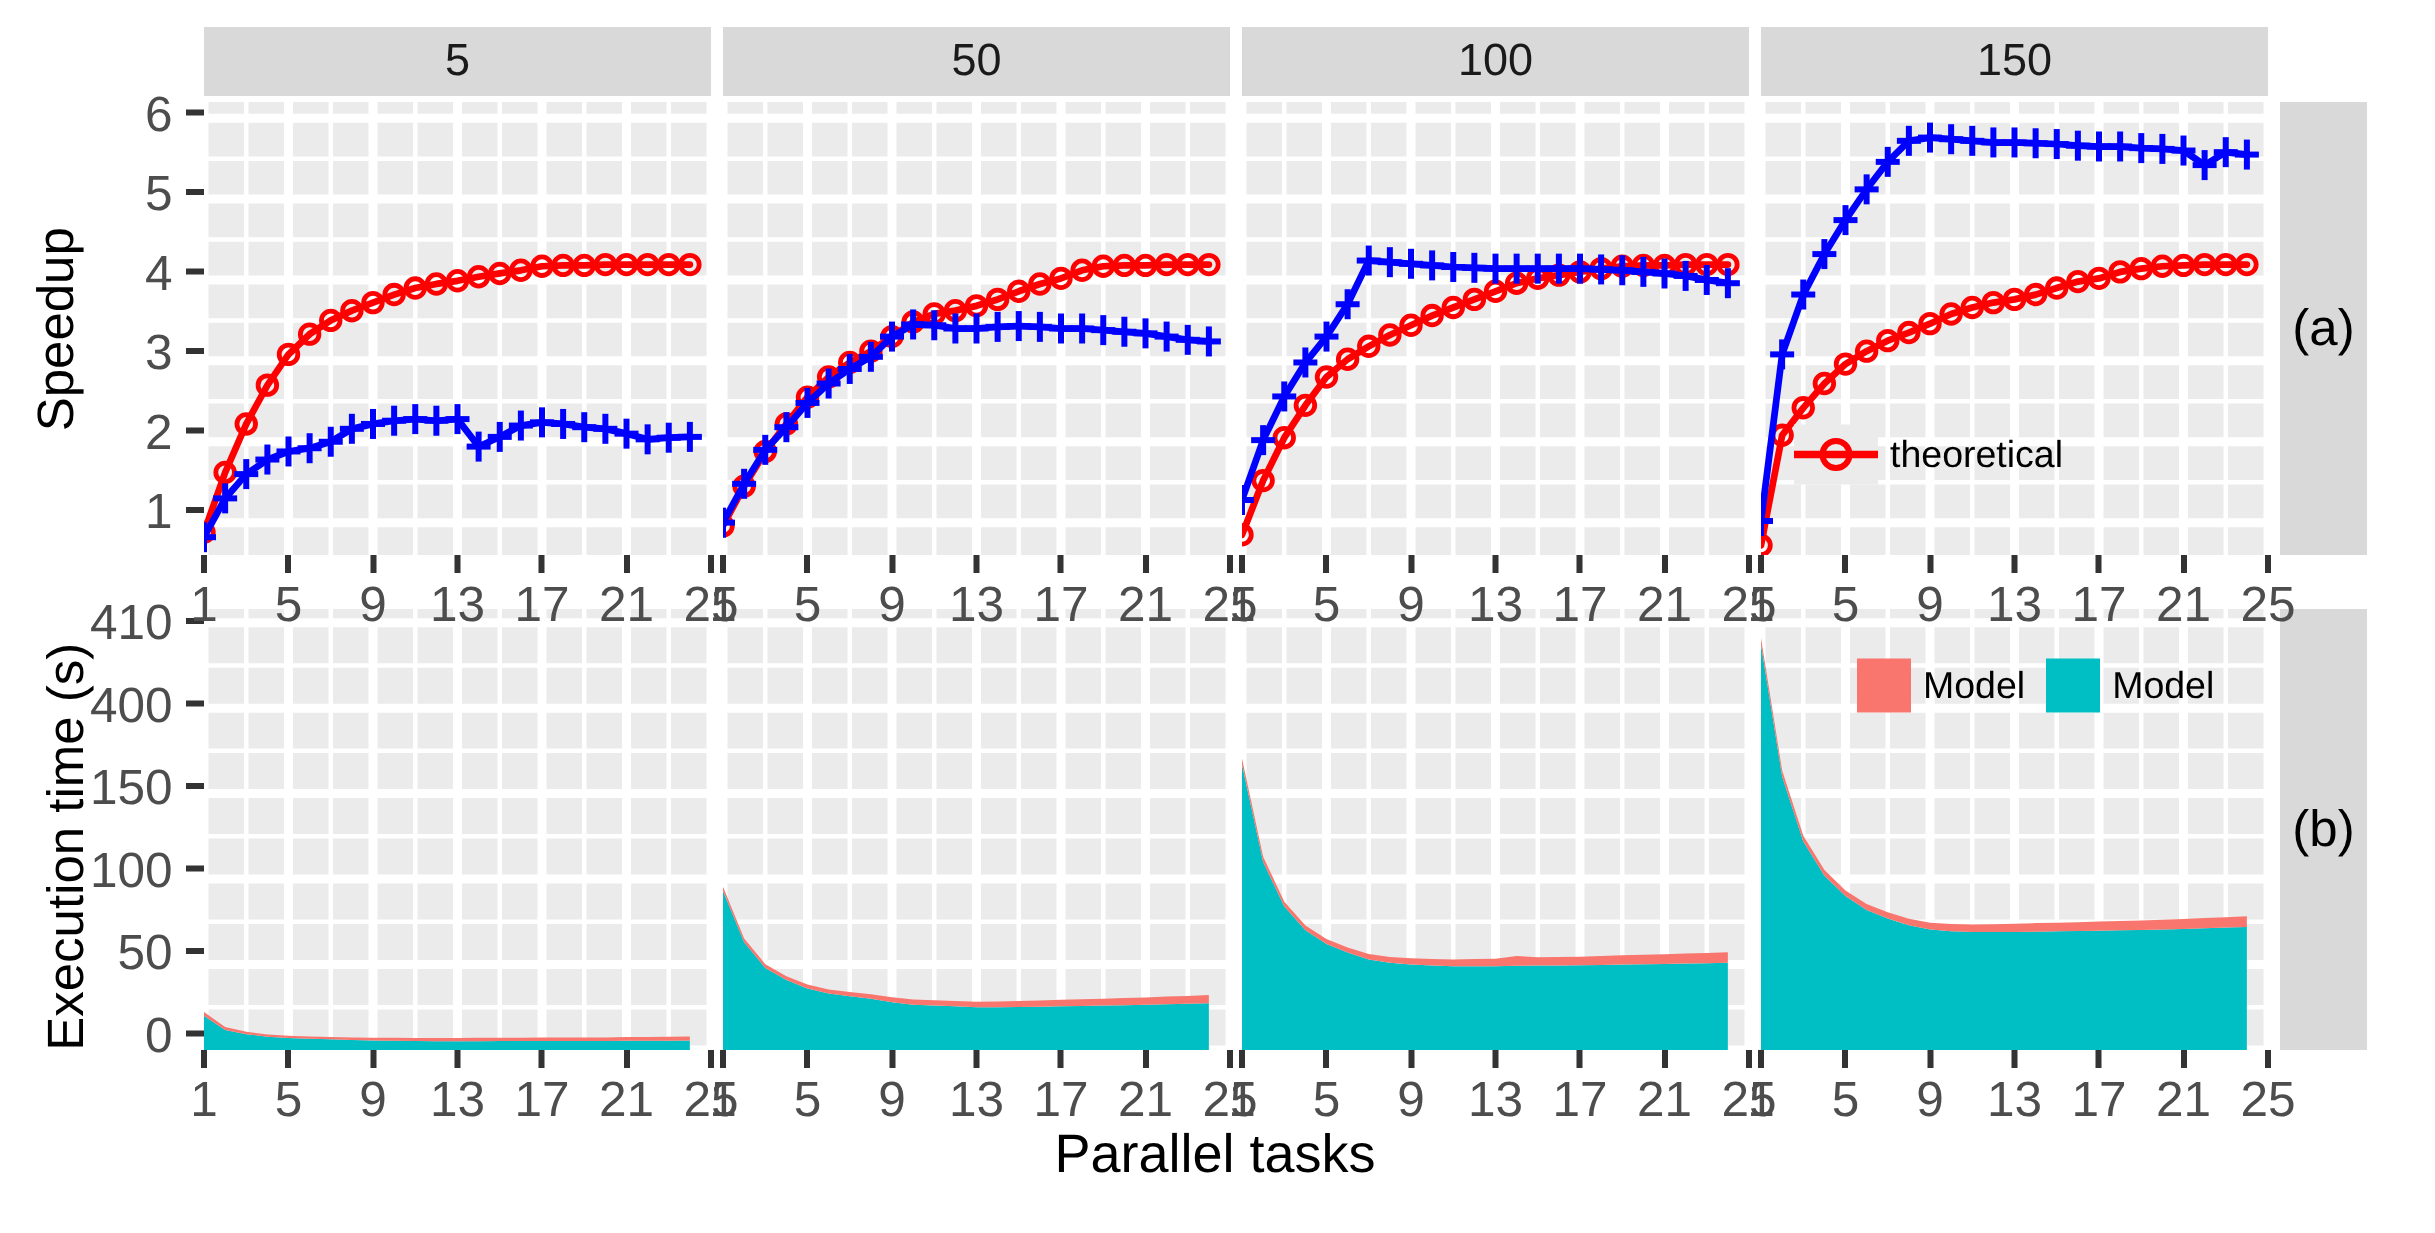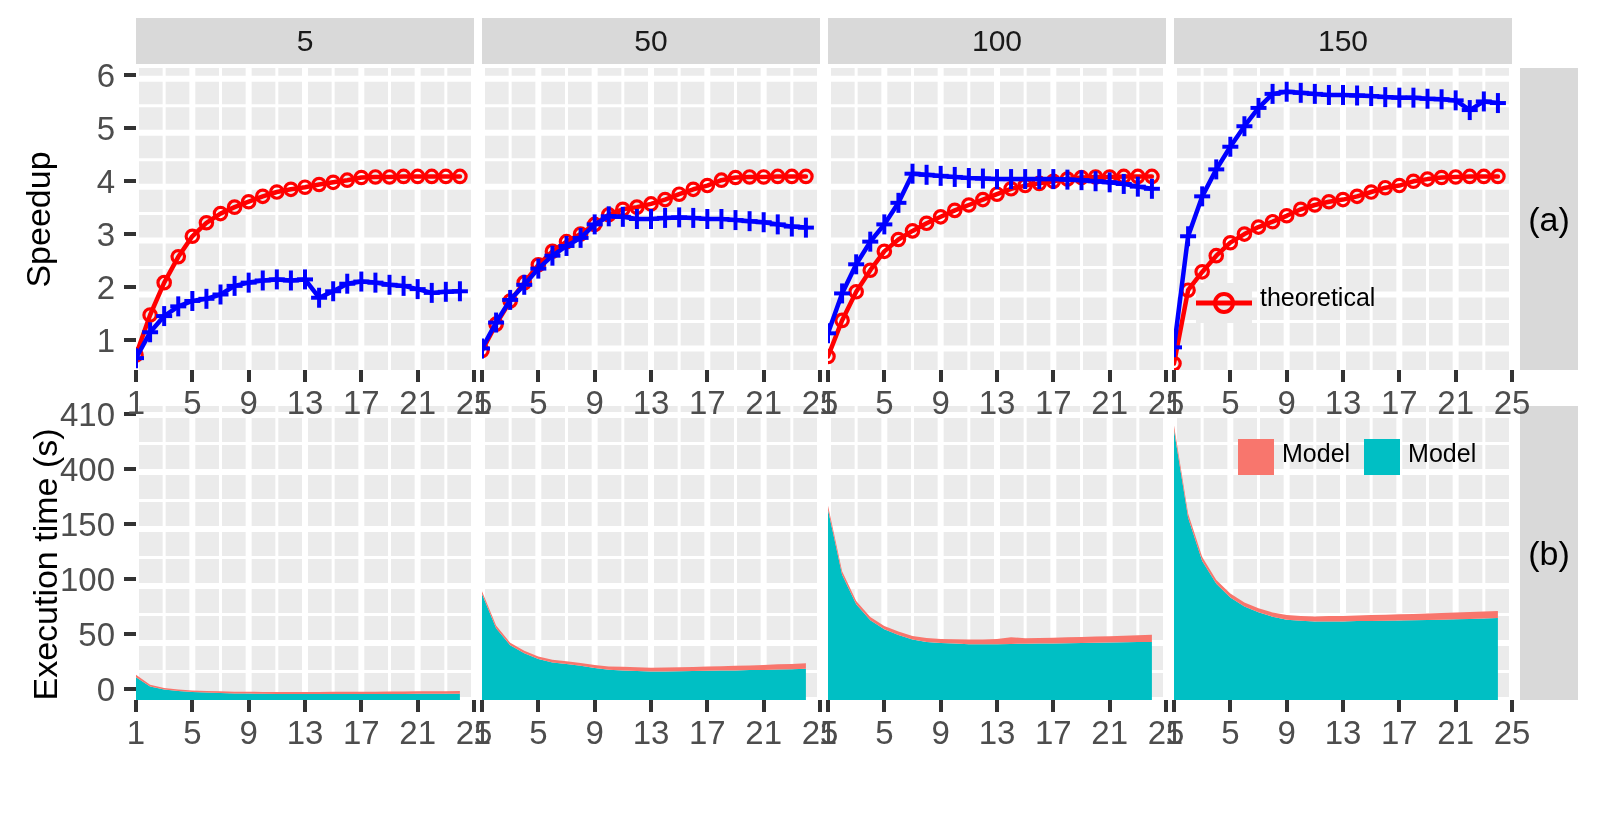--- a/index.html
+++ b/index.html
@@ -16,32 +16,33 @@
            justify-content:center;font-size:34px;color:#000;}
 
   .panel{position:absolute;background:#ebebeb;overflow:hidden;}
   .panel svg{display:block;}
 
   .ytick{position:absolute;font-size:33px;color:#4d4d4d;text-align:right;white-space:nowrap;}
   .xtick{position:absolute;font-size:33px;color:#4d4d4d;text-align:center;white-space:nowrap;}
   .tickmark{position:absolute;background:#333;}
 
   .legend-box{position:absolute;display:flex;align-items:center;}
-  .legend-item{display:flex;}
+  .legend-item{display:flex;align-items:center;}
   .lg-key{background:#ebebeb;display:flex;align-items:center;justify-content:center;}
   .lg-txt{font-size:25px;color:#000;margin-left:8px;margin-right:14px;white-space:nowrap;}
   .sw{display:inline-block;}
 </style>
 </head>
 <body>
 
 <div id="root">
 
   <div class="ylab" style="left:-52px;top:200px;width:180px;text-align:center;">Speedup</div>
   <div class="ylab" style="left:-120px;top:545px;width:330px;text-align:center;">Execution time (s)</div>
+  <div class="xlab" style="left:130px;top:748px;width:1360px;">Parallel tasks</div>
 
   <div class="strip" style="left:136px; top:18px;width:338px;height:46px;">5</div>
   <div class="strip" style="left:482px; top:18px;width:338px;height:46px;">50</div>
   <div class="strip" style="left:828px; top:18px;width:338px;height:46px;">100</div>
   <div class="strip" style="left:1174px;top:18px;width:338px;height:46px;">150</div>
 
   <div class="strip-r" style="left:1520px;top:68px;width:58px;height:302px;">(a)</div>
   <div class="strip-r" style="left:1520px;top:406px;width:58px;height:294px;">(b)</div>
 
   <div class="ytick" style="left:60px;top:57px;width:55px;">6</div>

